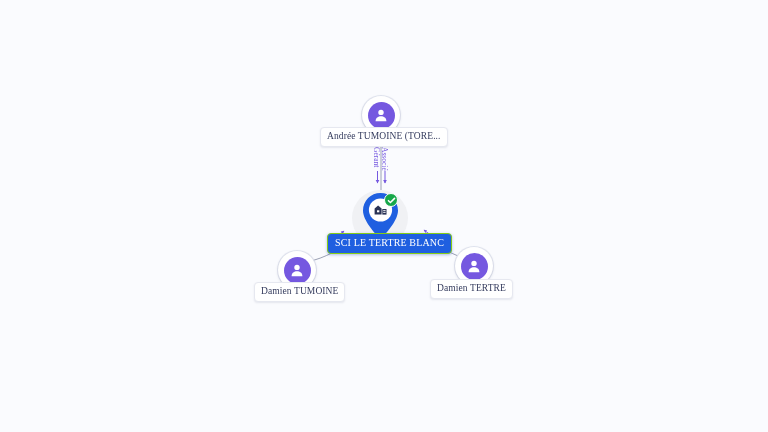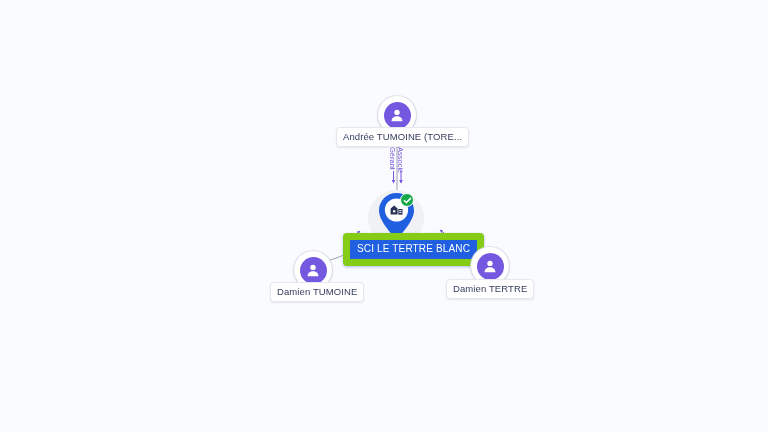--- a/index.html
+++ b/index.html
@@ -10,23 +10,24 @@
     width: 768px;
     height: 432px;
     background: #fafbfe;
     font-family: "Liberation Sans", sans-serif;
     overflow: hidden;
     position: relative;
   }
 
   #graph-canvas {
     position: absolute;
-    left: 16px; top: 0;
+    left: 0; top: 0;
     width: 632px;
     height: 432px;
+    font-family: Liberation Serif, serif;
   }
 
   #edge-layer {
     position: absolute;
     left: 0; top: 0;
     width: 768px;
     height: 432px;
     pointer-events: none;
   }
 
@@ -102,21 +103,21 @@
     box-sizing: border-box;
     display: flex;
     align-items: center;
     justify-content: center;
   }
   .company-label {
     position: absolute;
     left: 327px;
     top: 233px;
     background: #1f5fe0;
-    border: 7px solid #84cc16;
+    border: 1px solid #84cc16;
     border-radius: 4px;
     color: #ffffff;
     font-size: 10px;
     line-height: 12px;
     padding: 3px 7px 4px 7px;
     white-space: nowrap;
     box-shadow: 0 1px 3px rgba(30,70,190,0.35);
     box-sizing: border-box;
     letter-spacing: 0.15px;
   }

